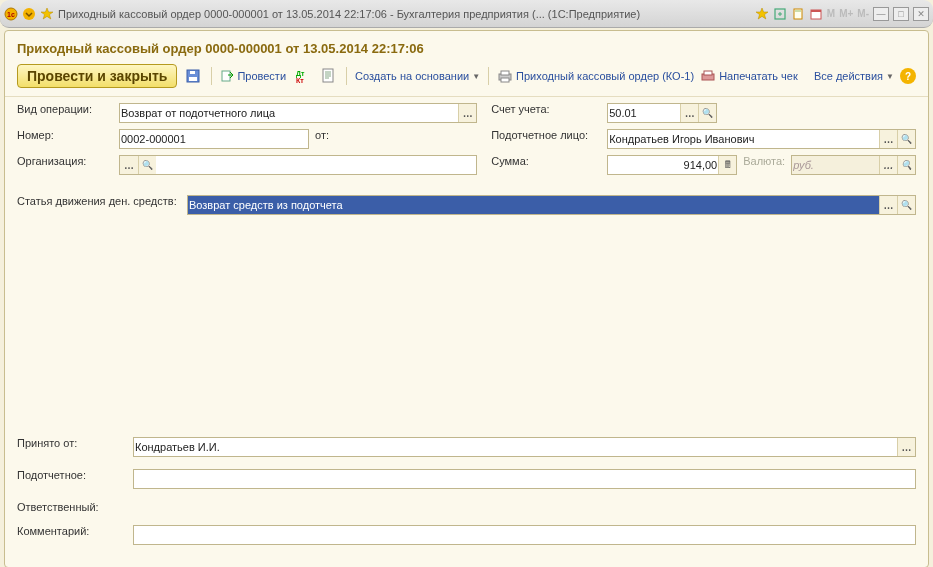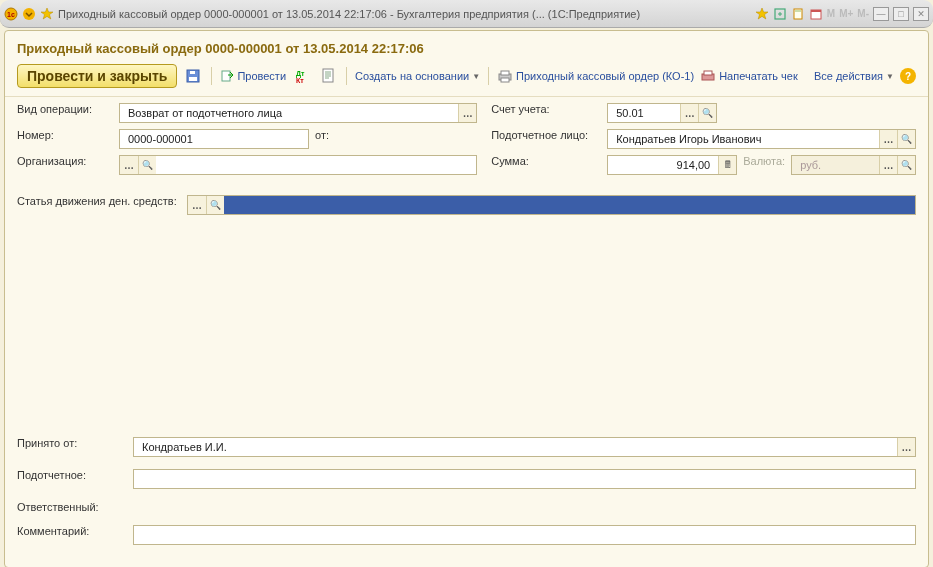--- a/index.html
+++ b/index.html
@@ -102,25 +102,25 @@
     display:flex; align-items:center;
     background:#fff;
     border:1px solid #c0b68d;
     height:20px;
     font-size:11px;
   }
   .field.sel {
     background:#3b5ea8;
   }
   .field.sel .fval { color:#fff; }
-  .field.disabled { background:#f5f0dc; }
+  .field.disabled { background:#f5f0dc;font-style:italic; }
   .field.disabled .fval { color:#a99; }
   .fval {
     flex:1;
-    padding: 0 8px;
+    padding: 0 1px;
     overflow:hidden; white-space:nowrap;
     color:#222;
   }
   .fval.right { text-align:right; }
   .fbtn {
     width:18px; height:18px; border-left:1px solid #d8cfa8; background:#f7f2dd;
     display:flex; align-items:center; justify-content:center; font-size:10px; color:#555; cursor:pointer;
   }
   .fbtn:first-of-type { border-left:none; }
   .fbtn.mag::before { content:"🔍"; font-size:9px; }
@@ -270,21 +270,21 @@
         <div class="row">
           <span class="lbl">Вид операции:</span>
           <div class="field" style="flex:1">
             <span class="fval">Возврат от подотчетного лица</span>
             <span class="fbtn dots"></span>
           </div>
         </div>
         <div class="row">
           <span class="lbl">Номер:</span>
           <div class="field" style="width:190px">
-            <span class="fval">0000-000001</span>
+            <span class="fval">0002-000001</span>
           </div>
           <span class="lbl" style="width:auto">от:</span>
         </div>
         <div class="row">
           <span class="lbl">Организация:</span>
           <div class="field" style="flex:1">
             <span class="fbtn dots"></span>
             <span class="fbtn mag"></span>
           </div>
         </div>
@@ -319,20 +319,21 @@
             <span class="fbtn dots"></span>
             <span class="fbtn mag"></span>
           </div>
         </div>
       </div>
     </div>
 
     <div class="row" style="margin-top:14px">
       <span class="lbl" style="width:164px">Статья движения ден. средств:</span>
       <div class="field sel" style="flex:1">
+        <span class="fval">Возврат средств из подотчета</span>
         <span class="fbtn dots" style="background:#f7f2dd"></span>
         <span class="fbtn mag" style="background:#f7f2dd"></span>
       </div>
     </div>
 
     <div class="spacer-mid"></div>
 
     <div class="bottom-section">
       <div class="row">
         <span class="lbl">Принято от:</span>

